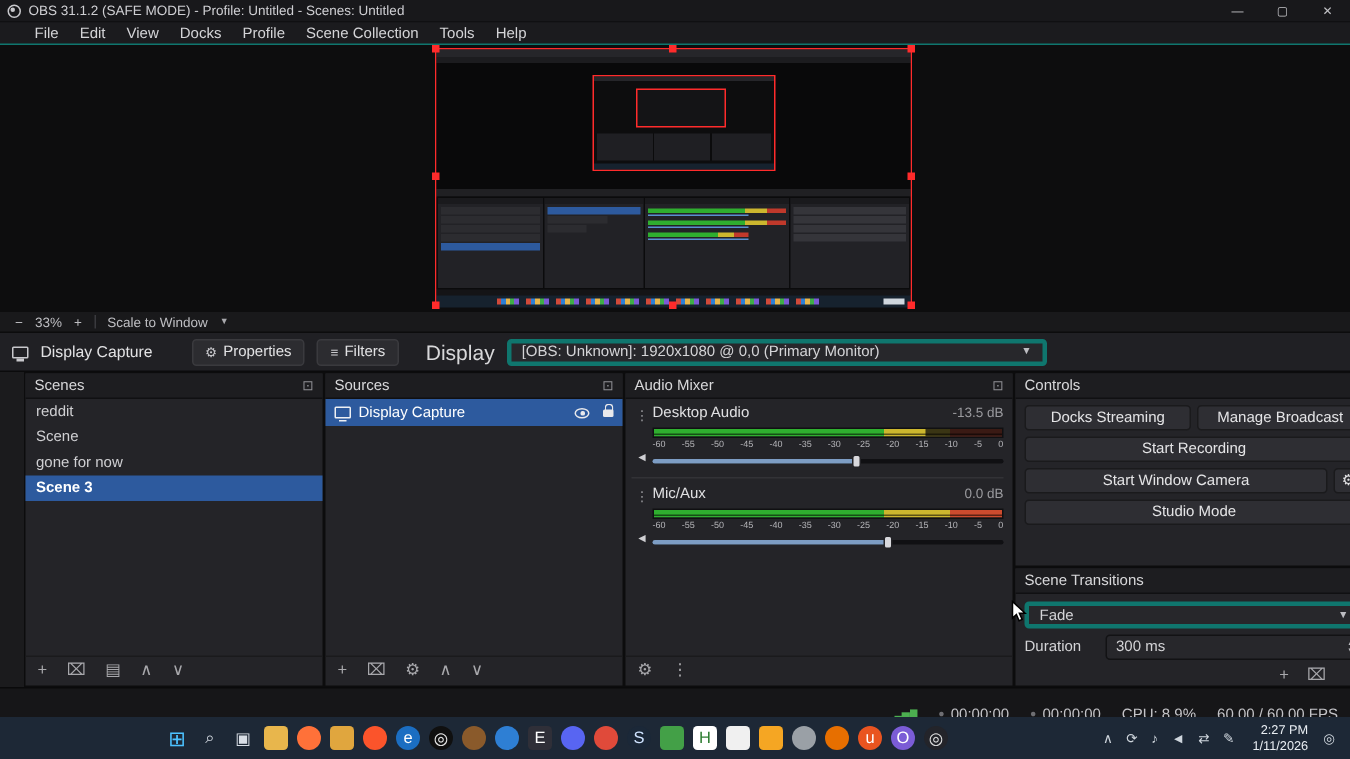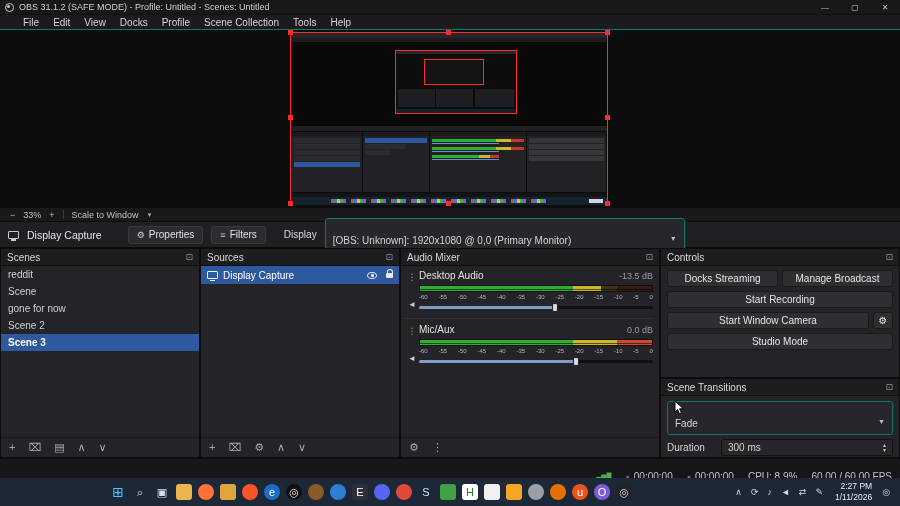--- a/index.html
+++ b/index.html
@@ -53,35 +53,35 @@
   .zoomrow .zdiv{width:1px;height:9px;background:#3a3a3e;}
   .zoomrow .caret{font-size:6px;color:#a8a8ac;}
 
   
   .srctoolbar{position:absolute;top:222px;left:0;right:0;height:26px;background:#202024;display:flex;align-items:center;gap:8px;padding:0 8px;border-bottom:1px solid #0b0b0c;}
   .icon-monitor{width:11px;height:8px;border:1px solid #c8c8cc;border-radius:1px;position:relative;flex:none;}
   .icon-monitor::after{content:"";position:absolute;left:2px;bottom:-3px;width:5px;height:1.5px;background:#c8c8cc;}
   .src-label{font-size:10.5px;color:#e2e2e4;margin-right:18px;}
   .tbtn{height:18px;display:flex;align-items:center;gap:4px;background:#2c2c30;border:1px solid #3a3a3e;border-radius:3px;padding:0 8px;font-size:10px;color:#e2e2e4;}
   .tbtn .bicon{font-size:9px;color:#c9c9cd;}
-  .disp-label{font-size:10px;color:#d8d8da;margin-left:10px;}
-  .combo{display:flex;align-items:flex-start;background:#27272b;border:1px solid #0f766e;border-radius:3px;height:18px;padding:16px 7px;font-size:10px;color:#d4d4d7;}
+  .disp-label{font-size:14px;color:#d8d8da;margin-left:10px;}
+  .combo{display:flex;align-items:center;background:#27272b;border:3px solid #0f766e;border-radius:3px;height:18px;padding:0 7px;font-size:10px;color:#d4d4d7;}
   .combo .caret{margin-left:auto;font-size:7px;color:#bdbdc2;padding-left:8px;}
   .display-combo{width:360px;}
 
   
   .dock{position:absolute;background:#242428;border:1px solid #0c0c0d;}
   .dock-header{height:17px;background:#1d1d20;border-bottom:1px solid #101012;display:flex;align-items:center;padding:0 6px;font-size:10px;color:#d8d8da;}
   .dock-pop{margin-left:auto;color:#8f8f94;font-size:9px;}
   #dock-scenes{left:0;top:0;width:200px;height:210px;}
   #dock-sources{left:200px;top:0;width:200px;height:210px;}
   #dock-mixer{left:400px;top:0;width:260px;height:210px;}
   #dock-controls{left:660px;top:0;width:240px;height:130px;}
   #dock-transitions{left:660px;top:130px;width:240px;height:80px;}
-  .docks-wrap{position:absolute;top:248px;left:0;width:795px;height:210px;background:#c2410c;}
+  .docks-wrap{position:absolute;top:248px;left:16px;width:795px;height:210px;background:#c2410c;}
 
   .list-row{height:17px;display:flex;align-items:center;padding-left:7px;font-size:10px;color:#cfcfd2;}
   .list-row.sel{background:#2d5a9e;color:#fff;font-weight:bold;}
   .dock-footer{position:absolute;left:0;right:0;bottom:0;height:20px;display:flex;align-items:center;gap:13px;padding-left:8px;color:#a8a8ac;font-size:11px;border-top:1px solid #1a1a1c;}
   .foot-icon{cursor:default;line-height:1;}
 
   .source-row{height:18px;display:flex;align-items:center;gap:5px;padding:0 6px;font-size:10px;color:#fff;background:#2d5a9e;}
   .source-row .icon-monitor{border-color:#eef0f3;}
   .source-row .icon-monitor::after{background:#eef0f3;}
   .src-spacer{flex:1;}
@@ -264,21 +264,20 @@
 
     <div class="dock" id="dock-scenes">
       <div class="dock-header">
         <span>Scenes</span>
         <span class="dock-pop">⊡</span>
       </div>
       <div id="scenes-list">
           <div class="list-row">reddit</div>
           <div class="list-row">Scene</div>
           <div class="list-row">gone for now</div>
-          <div class="list-row">Scene 2</div>
           <div class="list-row sel">Scene 3</div>
         </div>
       <div class="dock-footer">
         <span class="foot-icon">+</span>
         <span class="foot-icon">⌧</span>
         <span class="foot-icon">▤</span>
         <span class="foot-icon">∧</span>
         <span class="foot-icon">∨</span>
       </div>
     </div>

